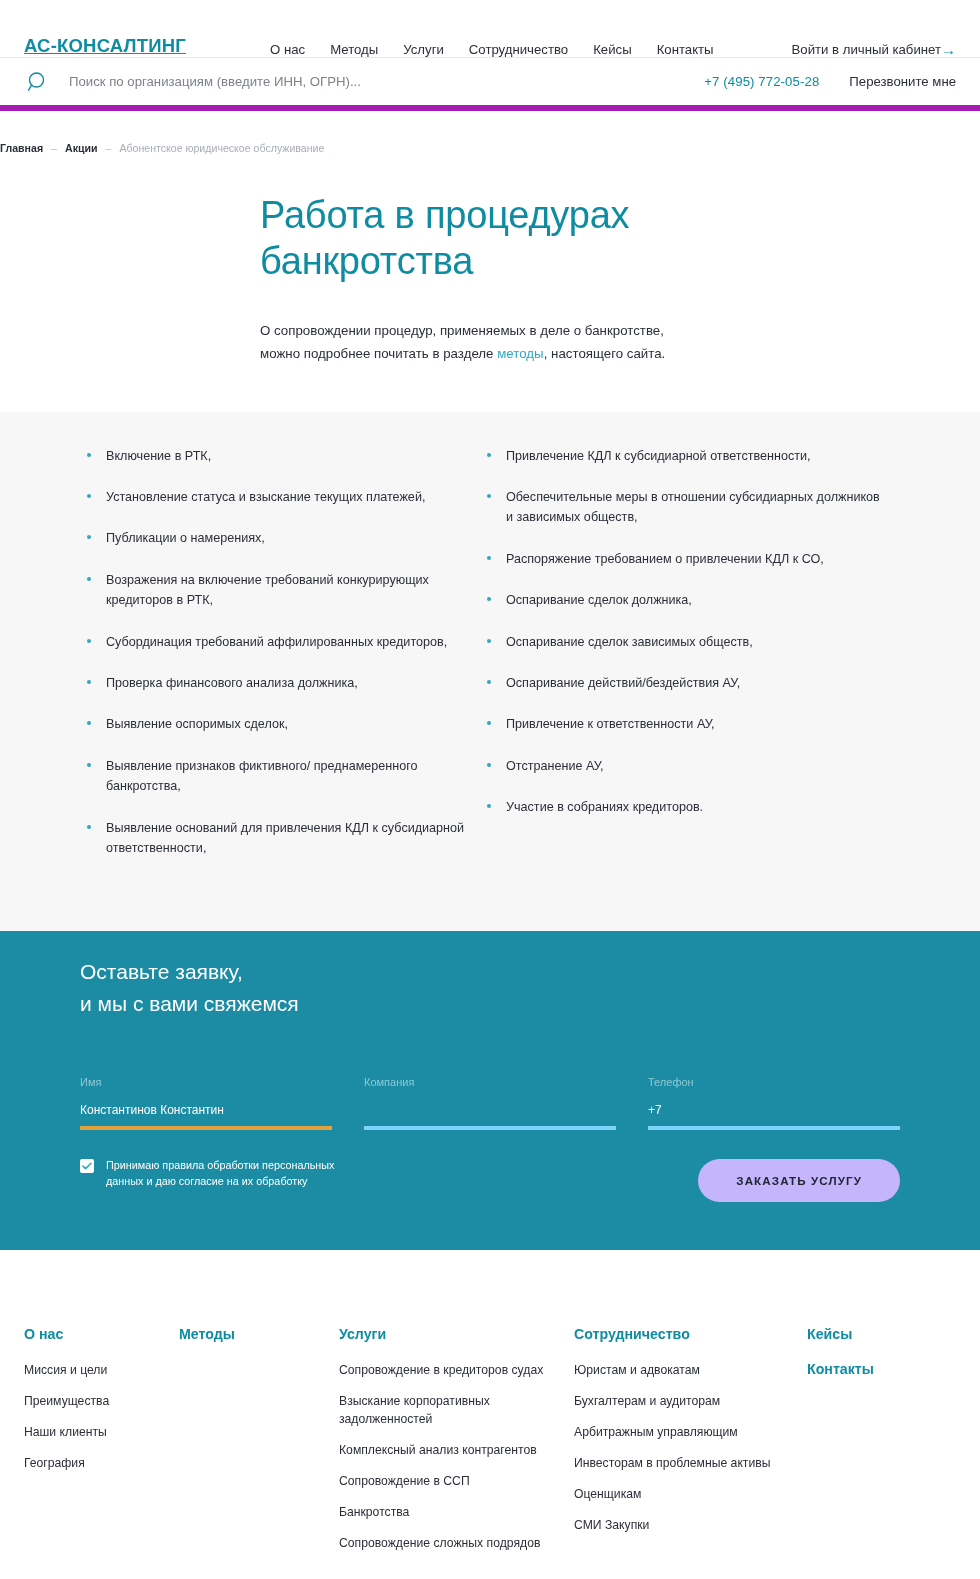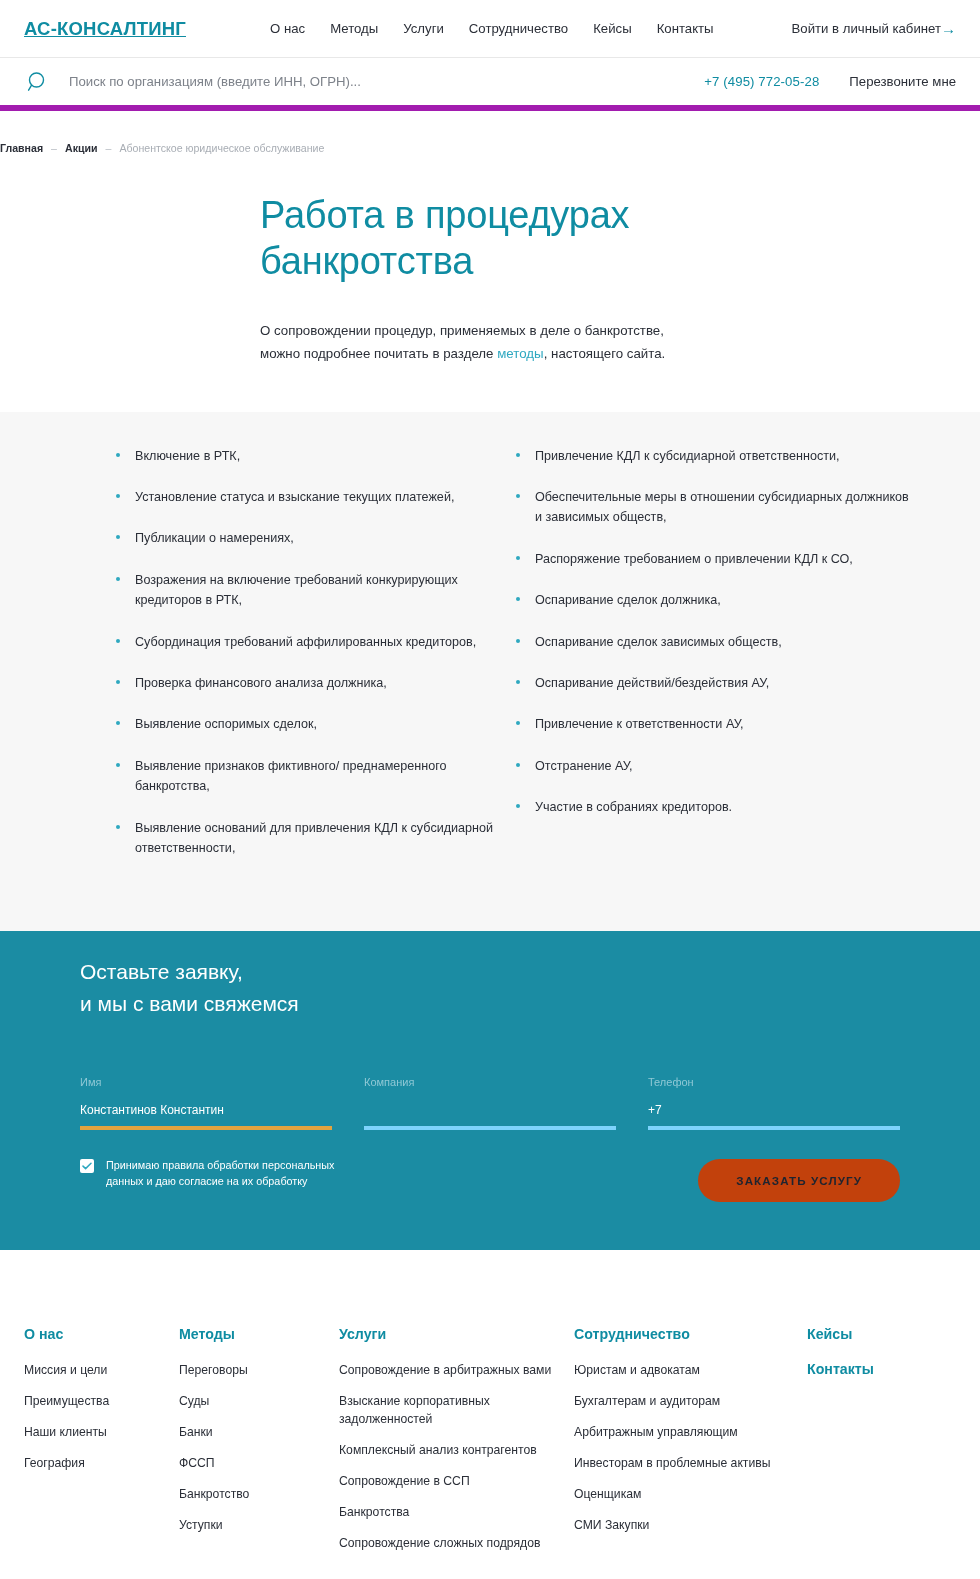--- a/index.html
+++ b/index.html
@@ -15,21 +15,21 @@
     color: #2b2f38;
     -webkit-font-smoothing: antialiased;
   }
 
   .page { width: 980px; position: relative; }
 
   
   .header-top {
     height: 58px;
     display: flex;
-    align-items: center;
+    align-items: flex-end;
     padding: 0 24px;
     border-bottom: 1px solid #e8e8e8;
   }
   .logo {
     font-size: 18.5px;
     font-weight: 700;
     letter-spacing: .2px;
     color: #0f8ca2;
     white-space: nowrap;
   }
@@ -135,21 +135,21 @@
   }
   .hero-text a { color: #2fa8c0; text-decoration: none; }
 
   
   .list-section {
     background: #f7f7f7;
     padding: 34px 0 52px 0;
   }
   .lists {
     display: flex;
-    padding-left: 113px;
+    padding-left: 84px;
   }
   .list-col { width: 400px; }
   .list-col ul { list-style: none; }
   .list-col li {
     position: relative;
     padding-left: 22px;
     margin-bottom: 21px;
     font-size: 12.6px;
     line-height: 1.62;
     color: #2b2f38;
@@ -219,21 +219,21 @@
   .checkbox svg { display: block; }
   .consent-text {
     font-size: 10.8px;
     line-height: 1.56;
     color: #ffffff;
     width: 250px;
   }
   .order-button {
     margin-left: auto;
     margin-top: 2px;
-    background: #c2410c;
+    background: #c4b5fd;
     color: #1e2430;
     border: none;
     border-radius: 26px;
     height: 43px;
     padding: 13px 38px;
     font-family: inherit;
     font-size: 11.6px;
     font-weight: 700;
     letter-spacing: 1.1px;
     cursor: pointer;
@@ -417,47 +417,27 @@
             <a href="#">Наши клиенты</a>
           </li>
         <li>
             <a href="#">География</a>
           </li>
       </ul>
     </div>
 
     <div class="fcol-2">
       <a class="footer-heading" href="#">Методы</a>
-      <ul>
-        <li>
-            <a href="#">Переговоры</a>
-          </li>
-        <li>
-            <a href="#">Суды</a>
-          </li>
-        <li>
-            <a href="#">Банки</a>
-          </li>
-        <li>
-            <a href="#">ФССП</a>
-          </li>
-        <li>
-            <a href="#">Банкротство</a>
-          </li>
-        <li>
-            <a href="#">Уступки</a>
-          </li>
-      </ul>
     </div>
 
     <div class="fcol-3">
       <a class="footer-heading" href="#">Услуги</a>
       <ul>
         <li>
-            <a href="#">Сопровождение в арбитражных вами</a>
+            <a href="#">Сопровождение в кредиторов судах</a>
           </li>
         <li>
             <a href="#">Взыскание корпоративных задолженностей</a>
           </li>
         <li>
             <a href="#">Комплексный анализ контрагентов</a>
           </li>
         <li>
             <a href="#">Сопровождение в ССП</a>
           </li>

